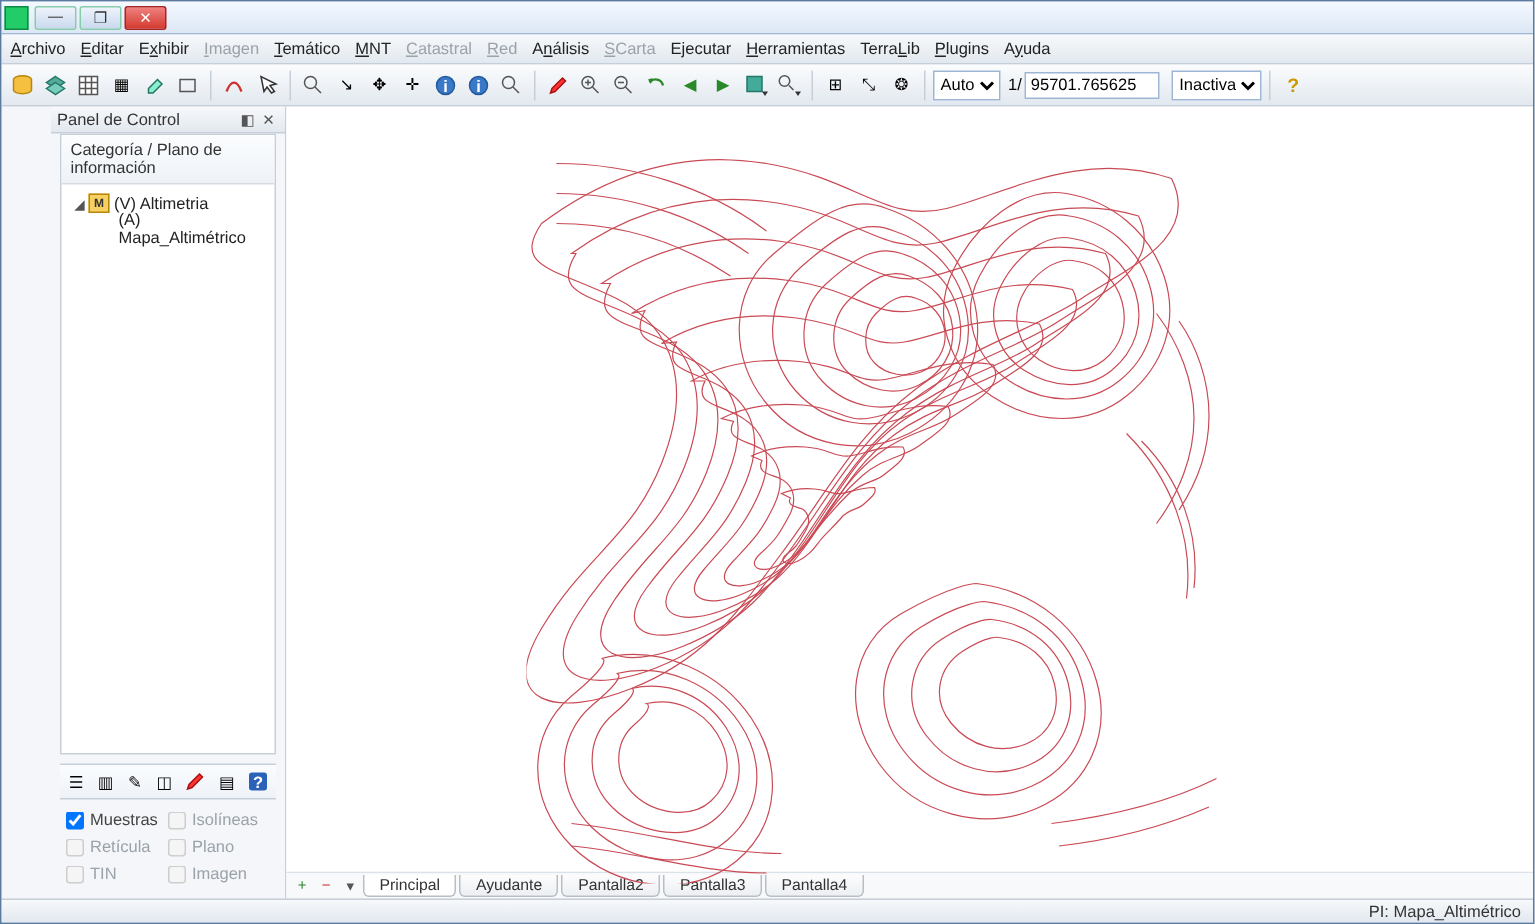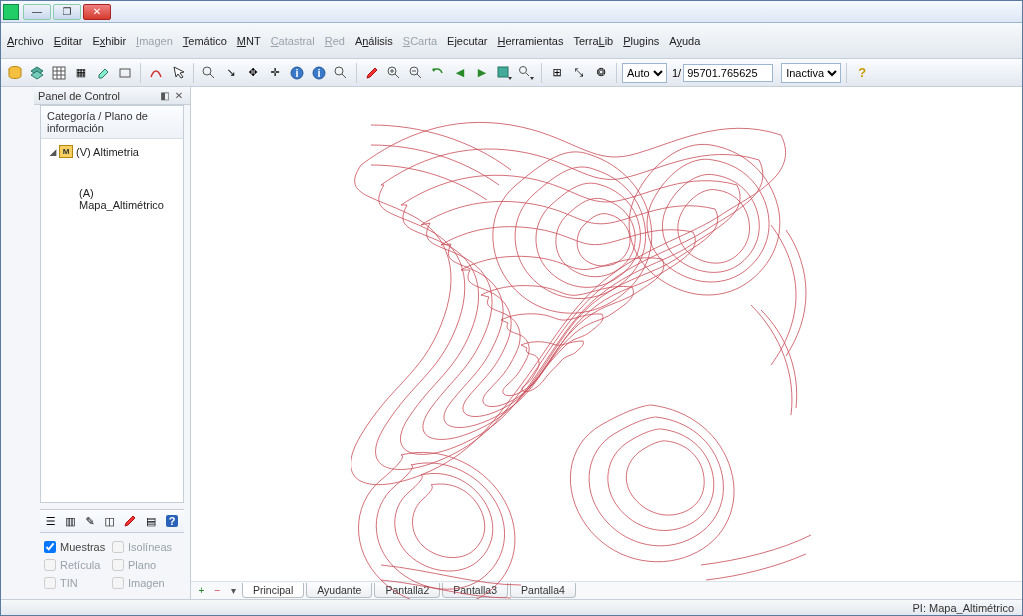--- a/index.html
+++ b/index.html
@@ -5,21 +5,21 @@
   * { box-sizing: border-box; margin: 0; padding: 0; font-family: "Segoe UI", Tahoma, sans-serif; font-size: 11px; }
   body { width: 1023px; height: 616px; background: #e8edf3; overflow: hidden; display: flex; flex-direction: column; border:1px solid #5a7aa0;}
   
   .titlebar { height: 22px; background: linear-gradient(#f5f9ff,#dce7f5); display: flex; align-items: center; padding: 0 2px; border-bottom:1px solid #9db6d4;}
   .titlebar .app-icon { width:16px; height:16px; background:#2c6; border:1px solid #184; margin-right:4px;}
   .titlebar .title { color:#333; flex:1;}
   .winbtns { display:flex; gap:2px; }
   .winbtn { width:28px; height:16px; background:linear-gradient(#eef3fb,#c9d9ee); border:1px solid #8ca; font-size:10px; display:flex; align-items:center; justify-content:center; color:#333; border-radius:2px;}
   .winbtn.close { background:linear-gradient(#f08080,#d43b2e); color:#fff; border-color:#a22;}
   
-  .menubar { height:36px; background:linear-gradient(#f7f9fb,#e2e8ef); display:flex; align-items:center; padding:0 6px; gap:10px; border-bottom:1px solid #c6cfd8;}
+  .menubar { height:20px; background:linear-gradient(#f7f9fb,#e2e8ef); display:flex; align-items:center; padding:0 6px; gap:10px; border-bottom:1px solid #c6cfd8;}
   .menubar span { color:#222; cursor:default;}
   .menubar span u { text-decoration: underline; }
   .menubar .disabled { color:#9aa2aa; }
   
   .toolbar { height:28px; background:linear-gradient(#fbfcfe,#e2e8ef); display:flex; align-items:center; padding:0 4px; gap:2px; border-bottom:1px solid #c6cfd8;}
   .tbtn { width:20px; height:20px; display:flex; align-items:center; justify-content:center; border:1px solid transparent; border-radius:2px;}
   .tsep{ width:1px; height:20px; background:#c6cfd8; margin:0 3px;}
   .tsel { height:20px; border:1px solid #9db6d4; background:#fff; font-size:11px; padding:0 0;}
   .tinput{ height:18px; border:1px solid #9db6d4; background:#fff; font-size:11px; padding:1px 3px; width:90px;}
   
@@ -32,21 +32,21 @@
   .active-screen { text-align:center; padding:8px 0 4px; color:#1a55b5; font-weight:bold; font-size:11px;}
   .tabs { display:flex; padding:0 6px; }
   .tab { padding:3px 10px; border:1px solid #c6cfd8; border-bottom:none; background:#f0f2f5; border-top-left-radius:3px; border-top-right-radius:3px; margin-right:2px; color:#444;}
   .tab.active{ background:#fff; position:relative; top:1px;}
   .tree-box { margin:0 6px 4px; border:1px solid #c6cfd8; background:#fff; flex:1; display:flex; flex-direction:column; overflow:hidden;}
   .tree-head { background:linear-gradient(#fbfdff,#eef2f7); padding:4px 6px; border-bottom:1px solid #d6dde5; color:#333;}
   .tree-body { flex:1; padding:4px 2px; color:#222;}
   .tree-row { display:flex; align-items:center; height:17px; padding-left:4px;}
   .tree-row .tw{ width:12px; text-align:center; color:#555; font-size:9px;}
   .tree-row .micon{ width:14px;height:13px;background:#f6d060;border:1px solid #b8860b; font-size:8px; display:flex;align-items:center;justify-content:center; margin-right:3px; font-weight:bold; color:#333;}
-  .tree-row.child{ padding-left:36px;margin-top:30px;}
+  .tree-row.child{ padding-left:36px;}
   
   .panel-tb { height:24px; border-top:1px solid #c6cfd8; border-bottom:1px solid #c6cfd8; margin:2px 6px 0; display:flex; align-items:center; gap:6px; padding:0 4px; background:linear-gradient(#fafcff,#eef2f7);}
   
   .checks { padding:8px 10px 10px; display:grid; grid-template-columns:1fr 1fr; row-gap:6px;}
   .chk{ display:flex; align-items:center; gap:4px; color:#444;}
   .chk input{ width:12px;height:12px;}
   .chk.off{ color:#9aa2aa;}
   
   .canvas-wrap{ flex:1; display:flex; flex-direction:column; background:#fff;}
   .canvas{ flex:1; background:#fff; position:relative;}

